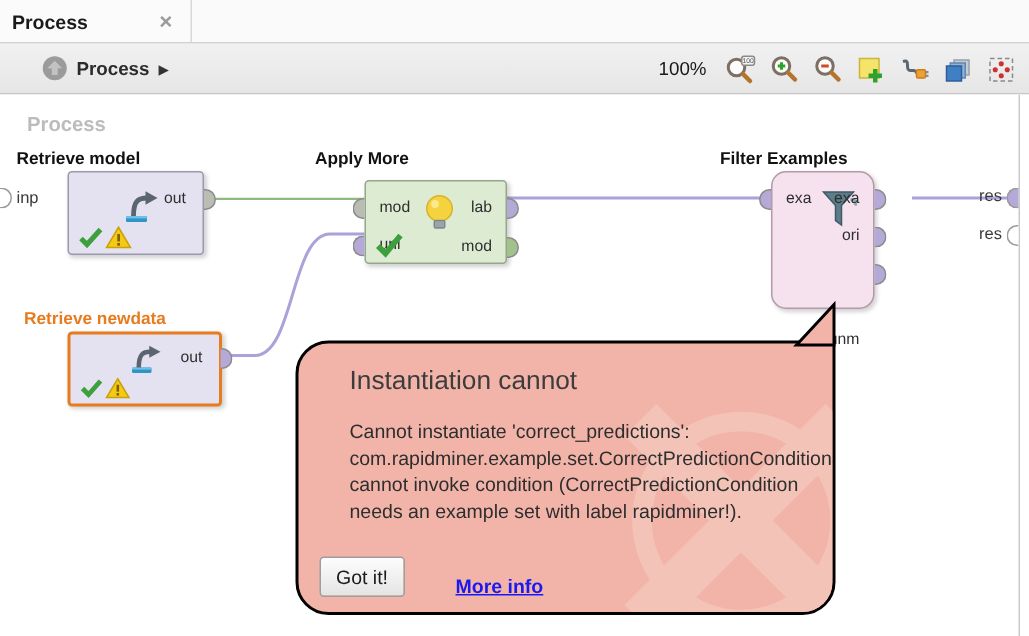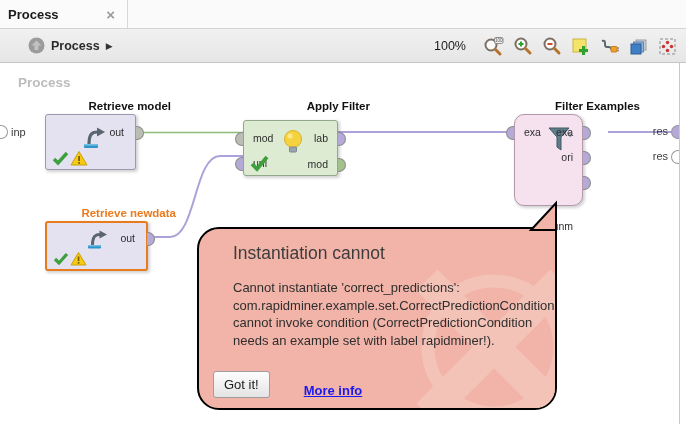--- a/index.html
+++ b/index.html
@@ -16,32 +16,32 @@
 
   
   .toolbar { position:absolute; left:0; top:28px; width:686px; height:35px;
              background:linear-gradient(#f1f1f1,#e6e6e6);
              border-top:1px solid #d2d2d2; border-bottom:1px solid #c6c6c6;
              display:flex; align-items:center; }
   .crumb-wrap { display:flex; align-items:center; margin-left:28px; gap:6px; }
   .crumb-label { font-size:12.5px; font-weight:bold; color:#2b2b2b; }
   .crumb-arrow { font-size:9px; color:#333; }
   .tb-right { position:absolute; right:8px; top:0; height:34px; display:flex; align-items:center; gap:8px; }
-  .zoom-level { font-size:12.5px; color:#1a1a1a; margin-right:9px; }
+  .zoom-level { font-size:12.5px; color:#1a1a1a; margin-right:4px; }
   .tb-icon { width:21px; height:21px; display:inline-block; cursor:pointer; }
 
   
   .canvas { position:absolute; left:0; top:63px; width:686px; height:361px; background:#ffffff; overflow:hidden; }
   .canvas-label { position:absolute; left:18px; top:12px; font-size:13.5px; font-weight:bold; color:#bcbcbc; }
   .wires { position:absolute; left:0; top:0; width:686px; height:361px; }
 
   
   .op { position:absolute; border:1px solid #9a9aae; border-radius:3px;
         box-shadow:1.5px 1.5px 3px rgba(0,0,0,0.18);padding-left:28px; }
-  .op-label { position:absolute; width:160px; text-align:right; font-size:11.5px; font-weight:bold; color:#111; }
+  .op-label { position:absolute; width:160px; text-align:left; font-size:11.5px; font-weight:bold; color:#111; }
   .op.lavender { background:#e4e1f0; }
   .op.green { background:#ddebd2; border-color:#93a88b; }
   .op.pink { background:#f6e2ee; border-color:#b399a9; }
   .op.selected { border:2px solid #e87b1e; }
   .op-label.selected-label { color:#e87b1e; }
 
   .pt { position:absolute; width:8px; height:14px; border:1px solid #8c8c8c; }
   .pt.right { right:-9px; border-radius:0 8px 8px 0; border-left:none; }
   .pt.left { left:-9px; border-radius:8px 0 0 8px; border-right:none; }
   .pt.purple { background:#b4a9d7; }
@@ -190,21 +190,21 @@
             <path d="M2,8 L6,12 L15,2" fill="none" stroke="#3da03d" stroke-width="3.4"></path>
           </svg>
         <svg width="18" height="16">
             <polygon points="9,1.5 17,15 1,15" fill="#f6c914" stroke="#c9a20a"></polygon>
             <rect x="8.2" y="6" width="1.8" height="5" fill="#7a6200"></rect>
             <rect x="8.2" y="12" width="1.8" height="1.8" fill="#7a6200"></rect>
           </svg>
       </div>
     </div>
 
-    <div class="op-label" style="left:210px; top:37px;">Apply Filter</div>
+    <div class="op-label" style="left:210px; top:37px;">Apply More</div>
     <div class="op green" style="left:243px; top:57px; width:95px; height:56px;">
       <svg width="22" height="28" style="position:absolute; left:38px; top:8px;">
         <circle cx="11" cy="10" r="8.5" fill="#f5d33f" stroke="#d9b22a"></circle>
         <circle cx="8" cy="7" r="2.6" fill="#fbe98c"></circle>
         <rect x="7.5" y="18" width="7" height="5" rx="1" fill="#9aa4ad" stroke="#7d8790"></rect>
       </svg>
       <div class="pt left gray" style="top:11px;"></div>
       <div class="pt-label" style="left:9px; top:11px;">mod</div>
       <div class="pt left purple" style="top:36px;"></div>
       <div class="pt-label" style="left:9px; top:36px;">unl</div>

